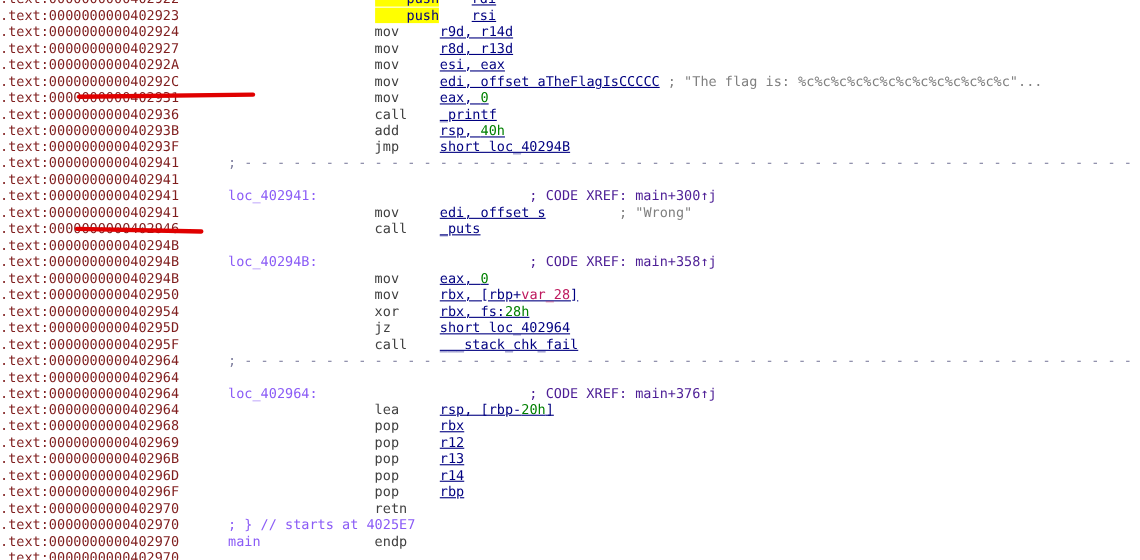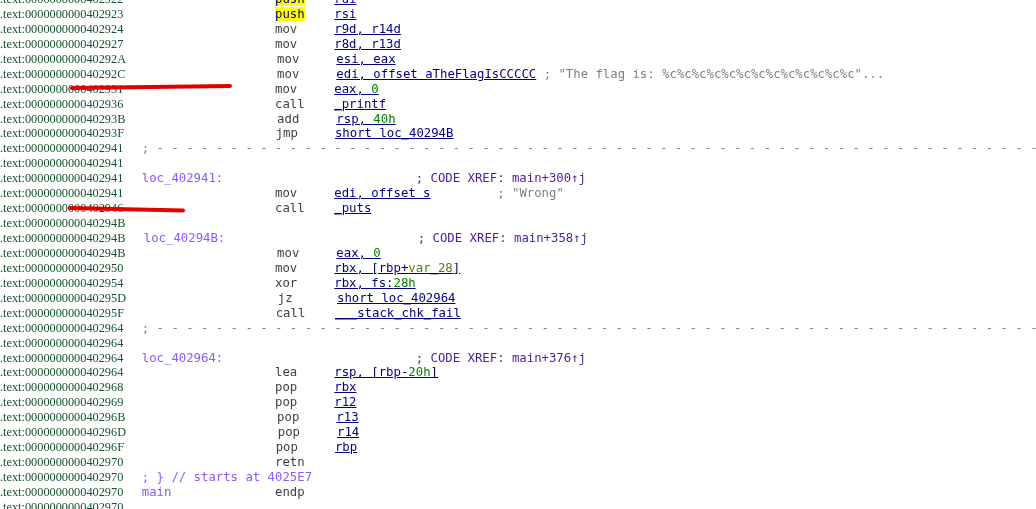--- a/index.html
+++ b/index.html
@@ -34,37 +34,37 @@
   .row {
     height: 14.95px;
     white-space: pre;
     display: block;
     position: relative;
   }
   
   .listing { top: -8px; }
 
   .addr {
-    color: #14532d;
+    color: #7f1d1d;
     font-weight: normal;
-    font-family: Liberation Serif, serif;
   }
 
   .label   { color: #8b5cf6; }
   .mnem    { color: #404040; }
   .ops     { color: #000080; text-decoration: underline; }
   .num     { color: #008000; }
-  .var     { color: #4d7c0f; text-align: right; }
+  .var     { color: #be185d; text-align: right; }
   .xref    { color: #4c1d95; }
   .cmt     { color: #808080; }
   .sep     { color: #8080a0; }
   .name    { color: #000080; }
   .hl {
     background: #ffff00;
     color: #000080;
+    padding-left: 29px;
   }
 
   
   .annot-layer {
     position: absolute;
     left: 0; top: 0;
     width: 1036px; height: 509px;
     pointer-events: none;
   }
   .redline {

